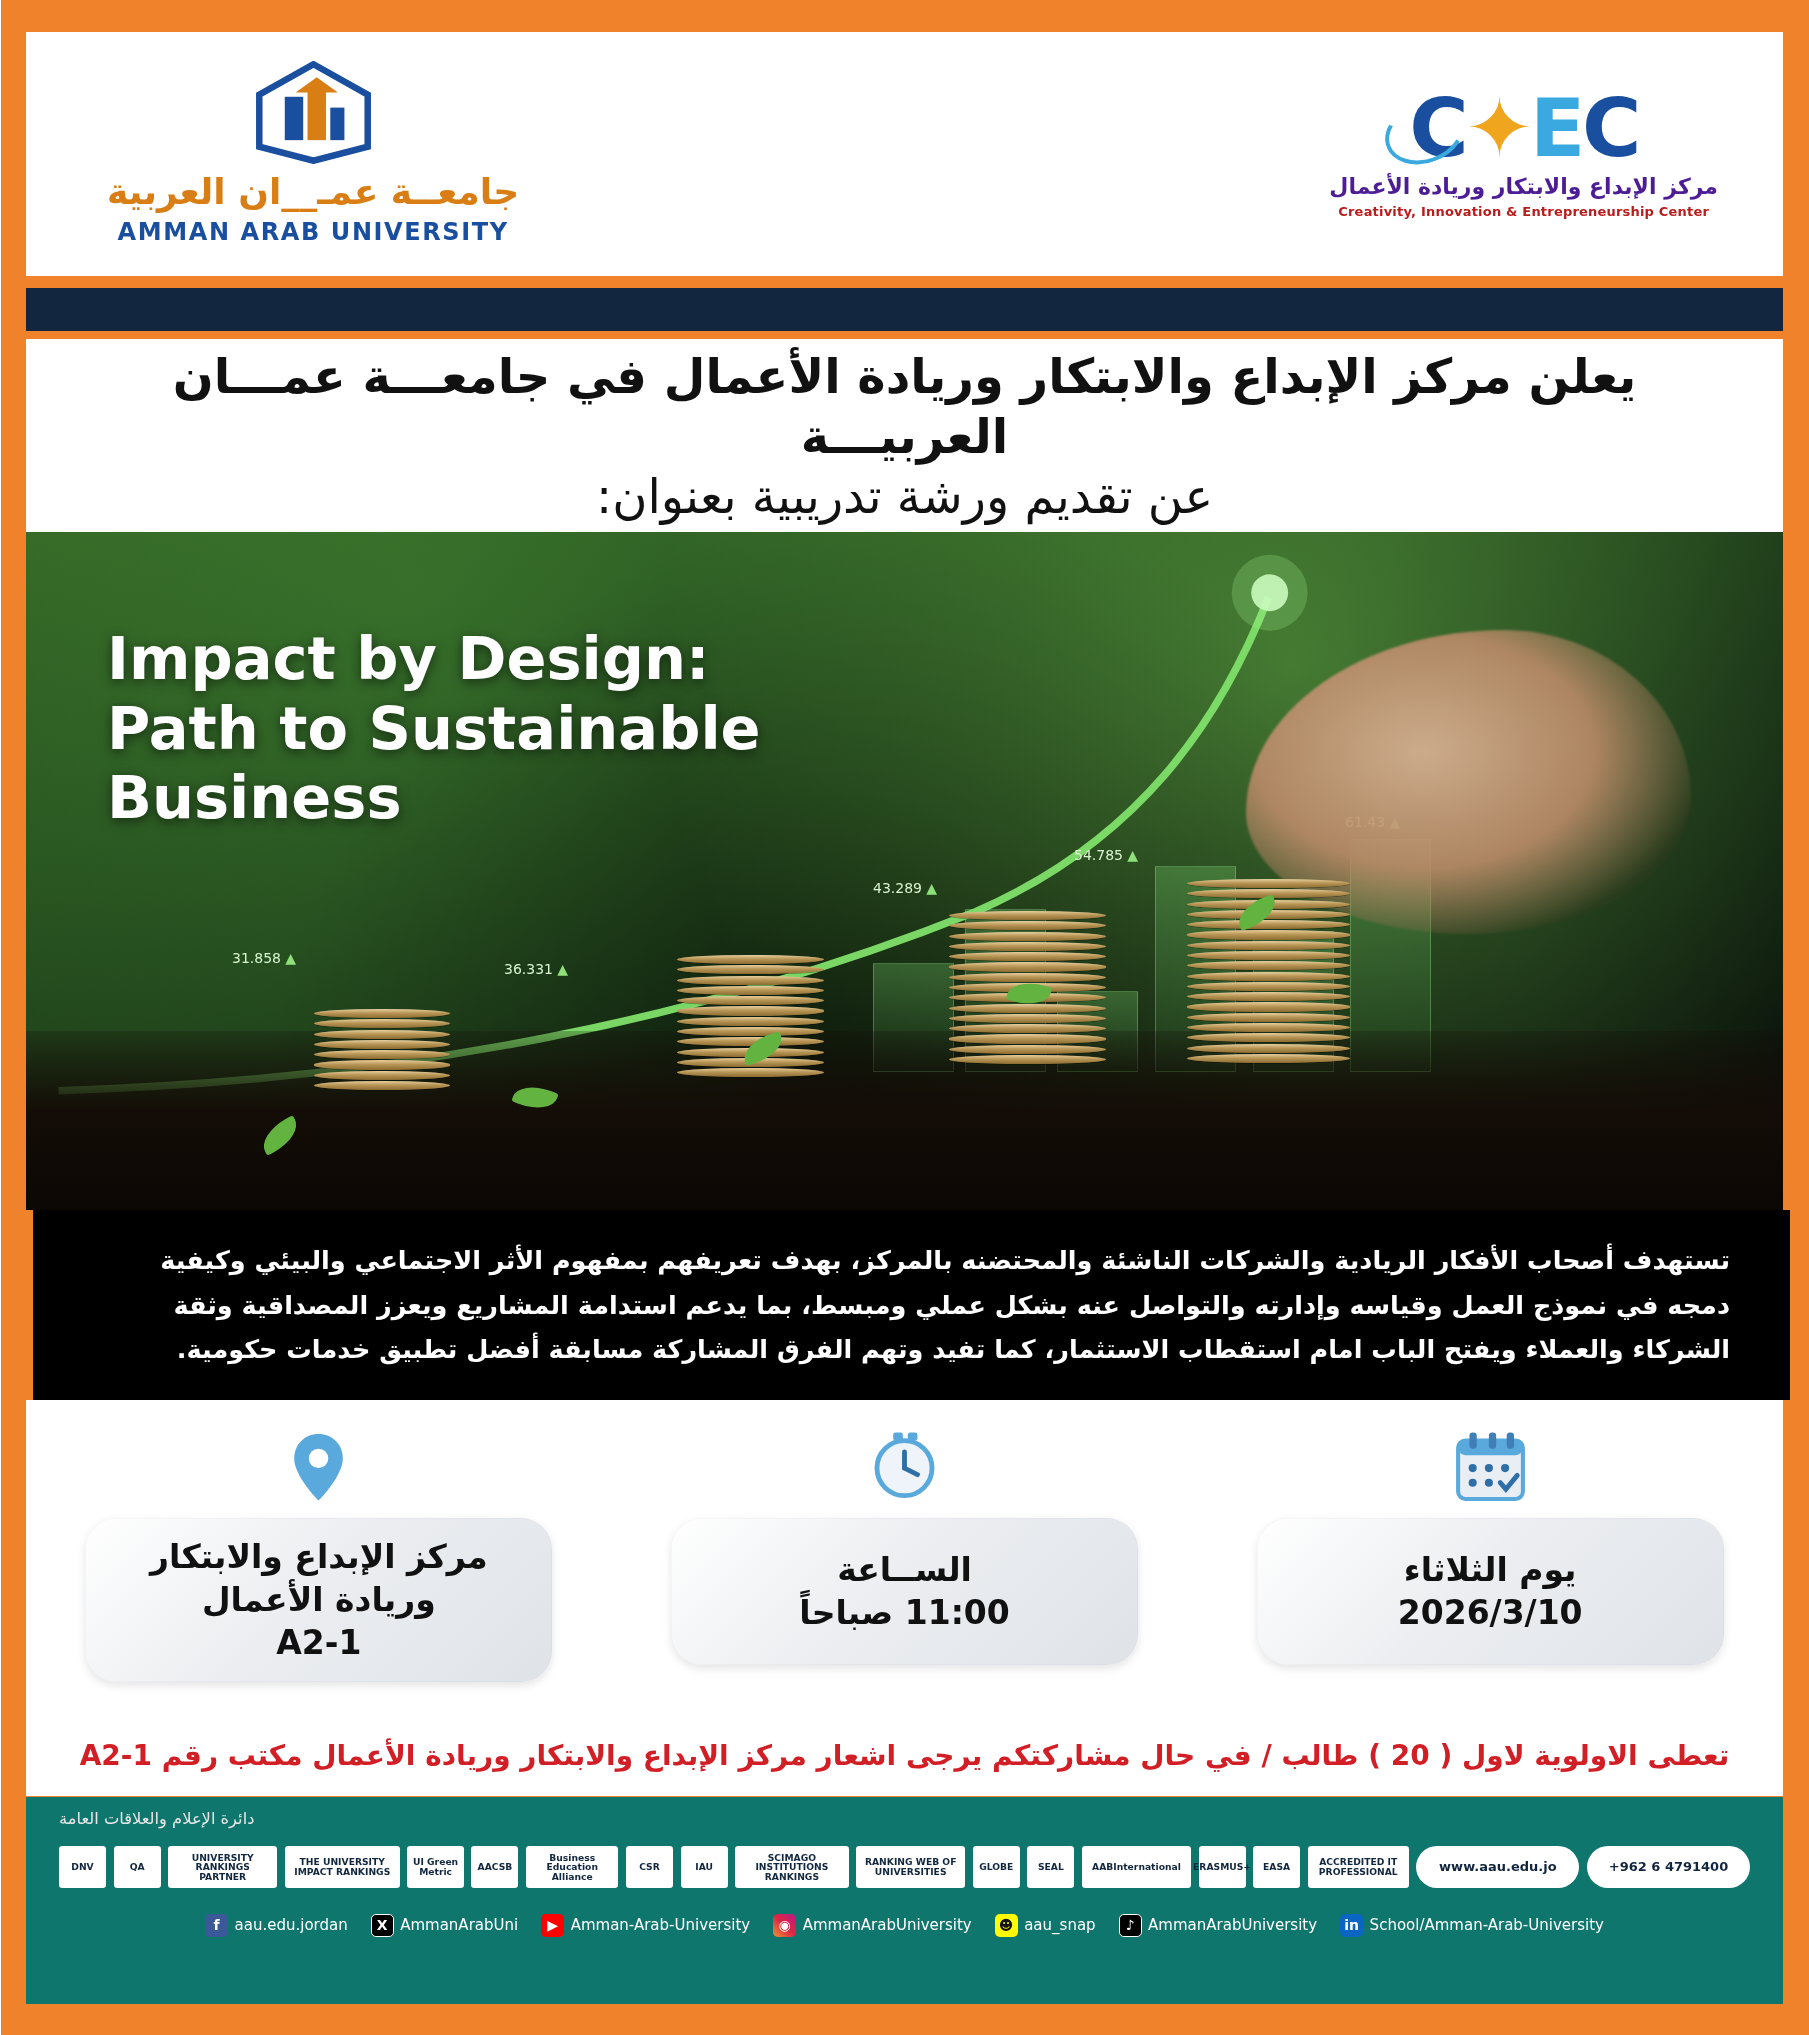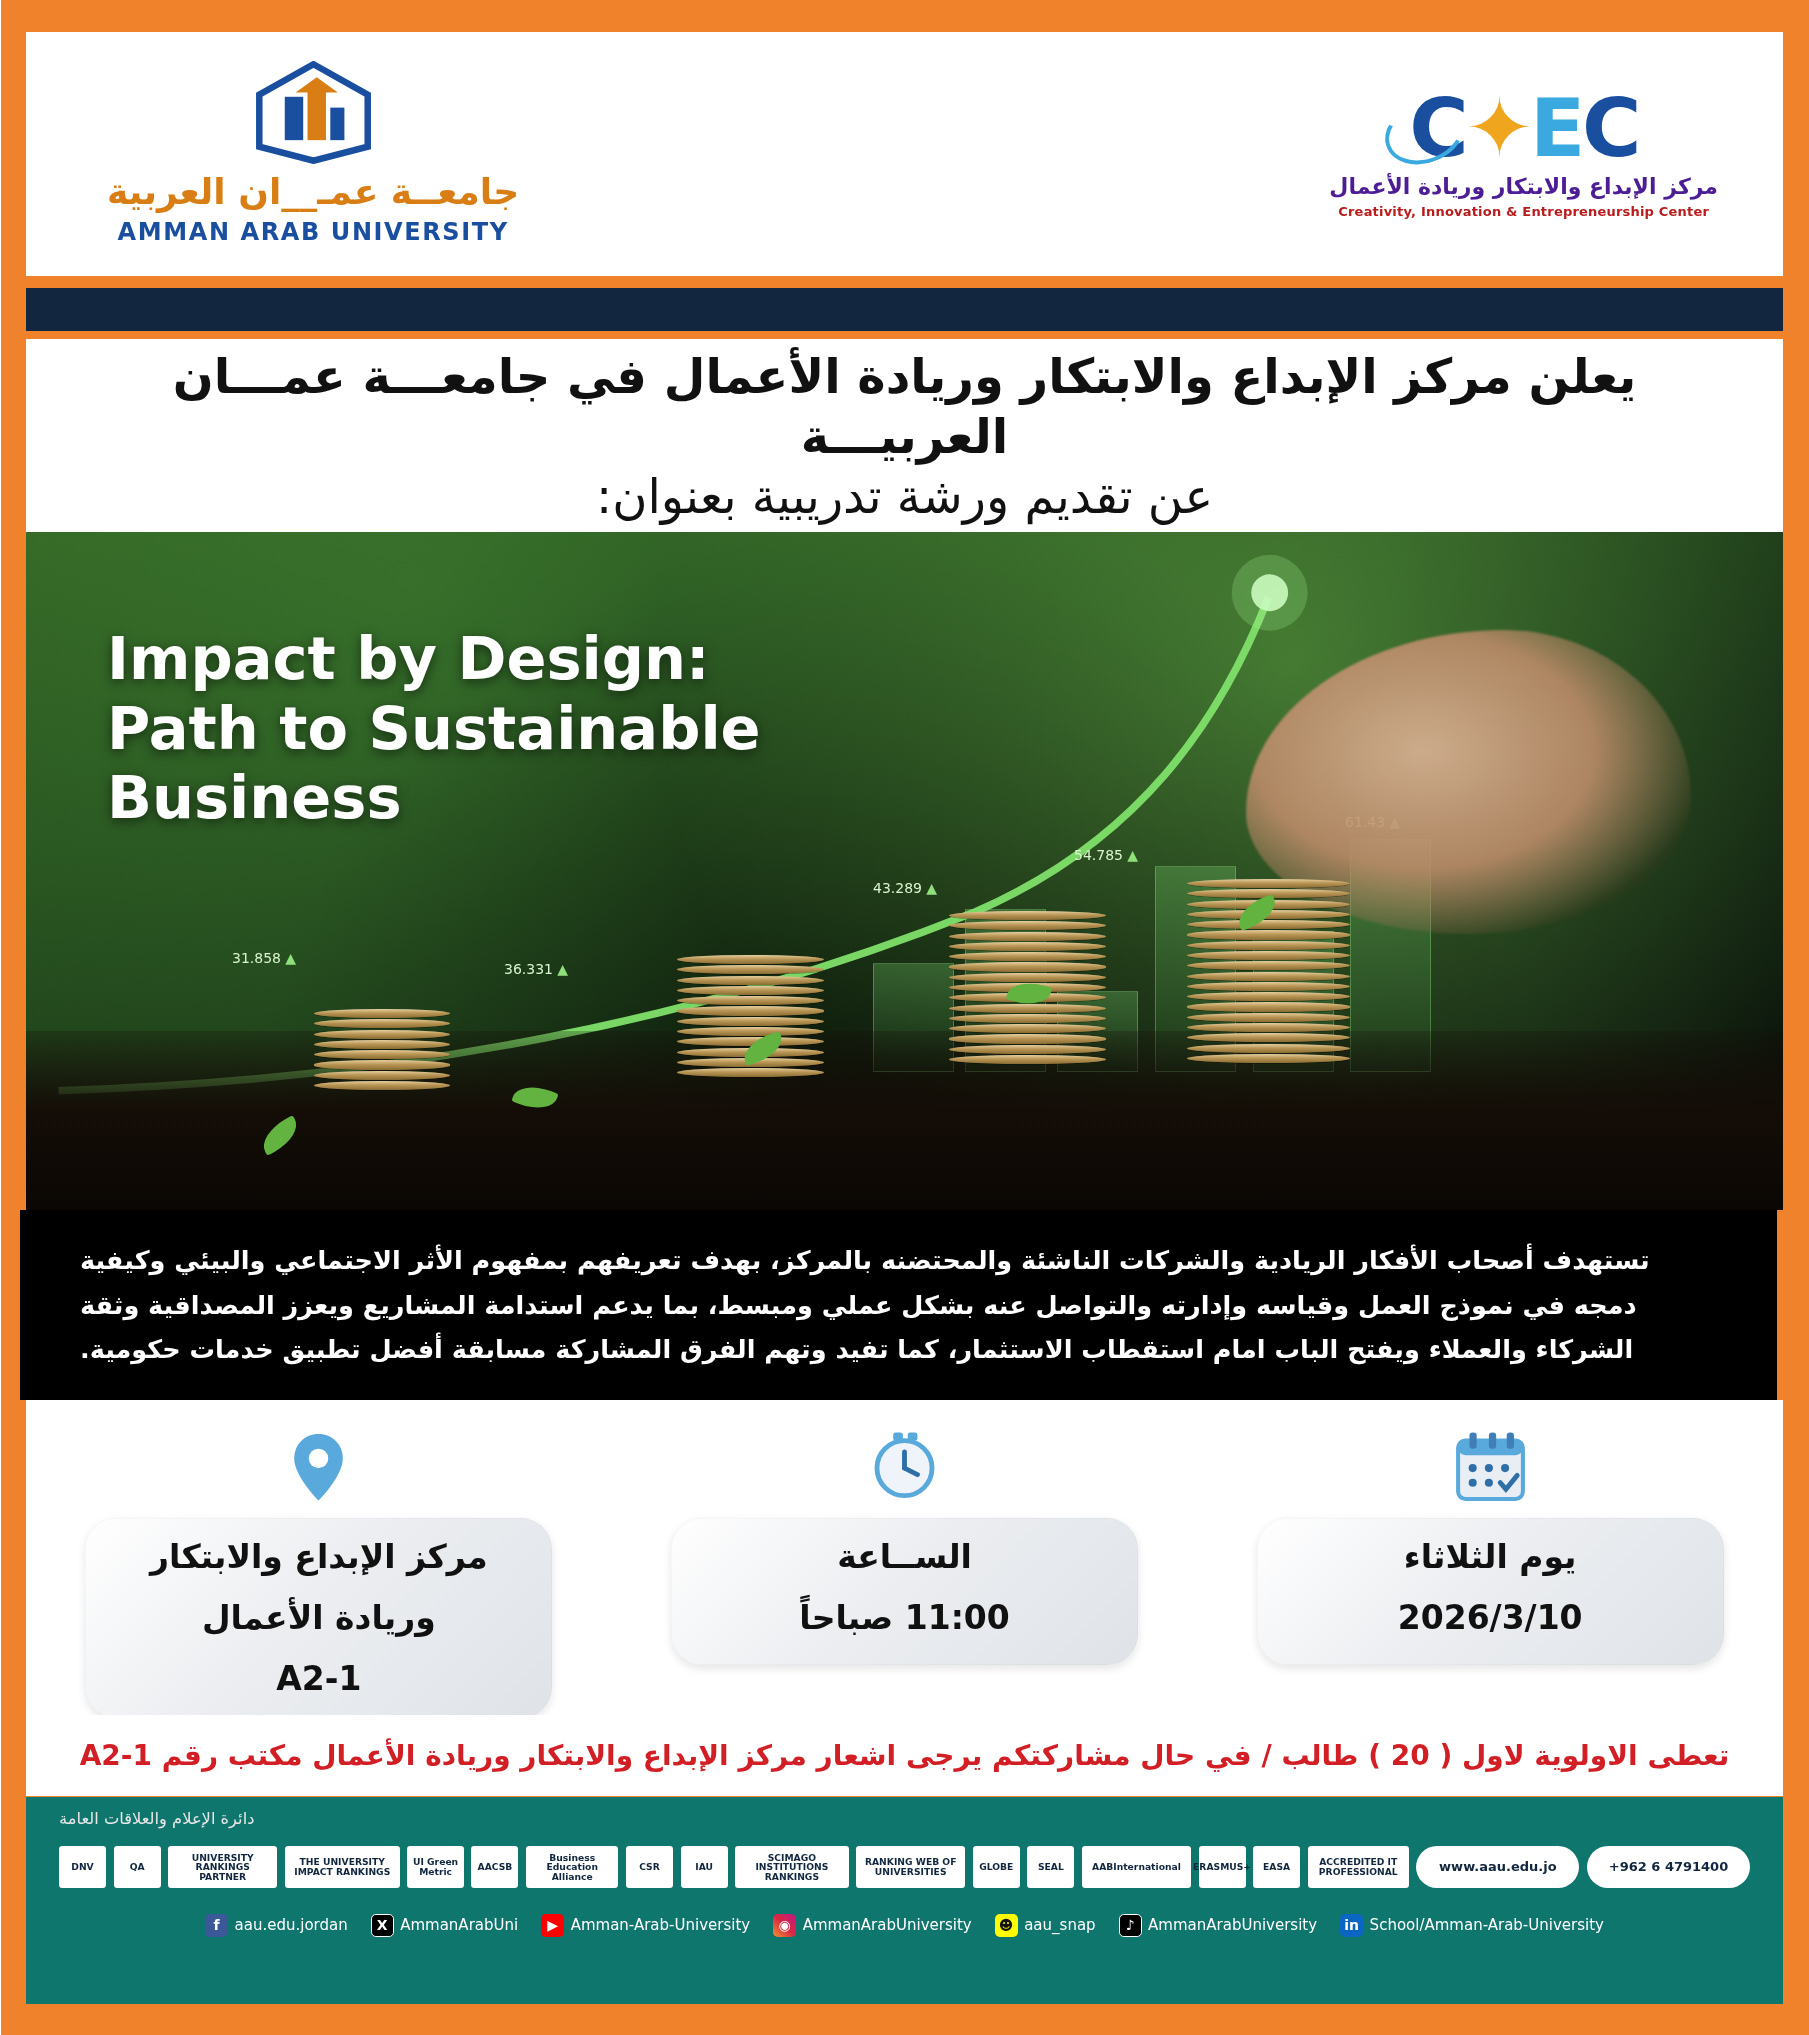--- a/index.html
+++ b/index.html
@@ -134,29 +134,29 @@
     font-weight: bold;
     font-size: 59px;
     line-height: 1.18;
     color: #ffffff;
     text-shadow: 0 3.3px 12px rgba(0,0,0,.55);
     z-index: 6;
   }
 
   
   .desc {
-    position: absolute; left: 20px; top: 1210px;
+    position: absolute; left: 33px; top: 1210px;
     width: 1757px; height: 190px;
     background: #000000;
     color: #ffffff;
     padding: 28px 60px 0 60px;
     font-size: 25.5px;
     line-height: 1.75;
     font-weight: bold;
-    text-align: left;
+    text-align: right;
   }
 
   
   .info-band {
     position: absolute; left: 26px; top: 1400px;
     width: 1757px; height: 315px;
     background: #ffffff;
     display: flex;
     flex-direction: row;
     justify-content: space-around;
@@ -166,22 +166,22 @@
   .info-card { width: 488px; display: flex; flex-direction: column; align-items: center; }
   .info-icon { height: 81px; display: flex; align-items: center; justify-content: center; }
   .info-box {
     margin-top: 11px;
     width: 467px;
     min-height: 147px;
     border-radius: 31.5px;
     background: linear-gradient(135deg, #ffffff 0%, #eceef1 45%, #dfe3e8 100%);
     box-shadow: inset 0 0 0 0.5px rgba(0,0,0,.05), 0 3.3px 8.7px rgba(0,0,0,.10);
     display: flex; flex-direction: column;
-    align-items: center; justify-content: flex-start;
-    gap: 21px;
+    align-items: center; justify-content: center;
+    gap: 3px;
     padding: 18.5px 22px;
   }
   .info-line { font-size: 33px; font-weight: bold; color: #111; text-align: center; line-height: 1.22; }
 
   
   .note {
     position: absolute; left: 26px; top: 1715px;
     width: 1757px; height: 81px;
     background: #ffffff;
     color: #d21f26;

